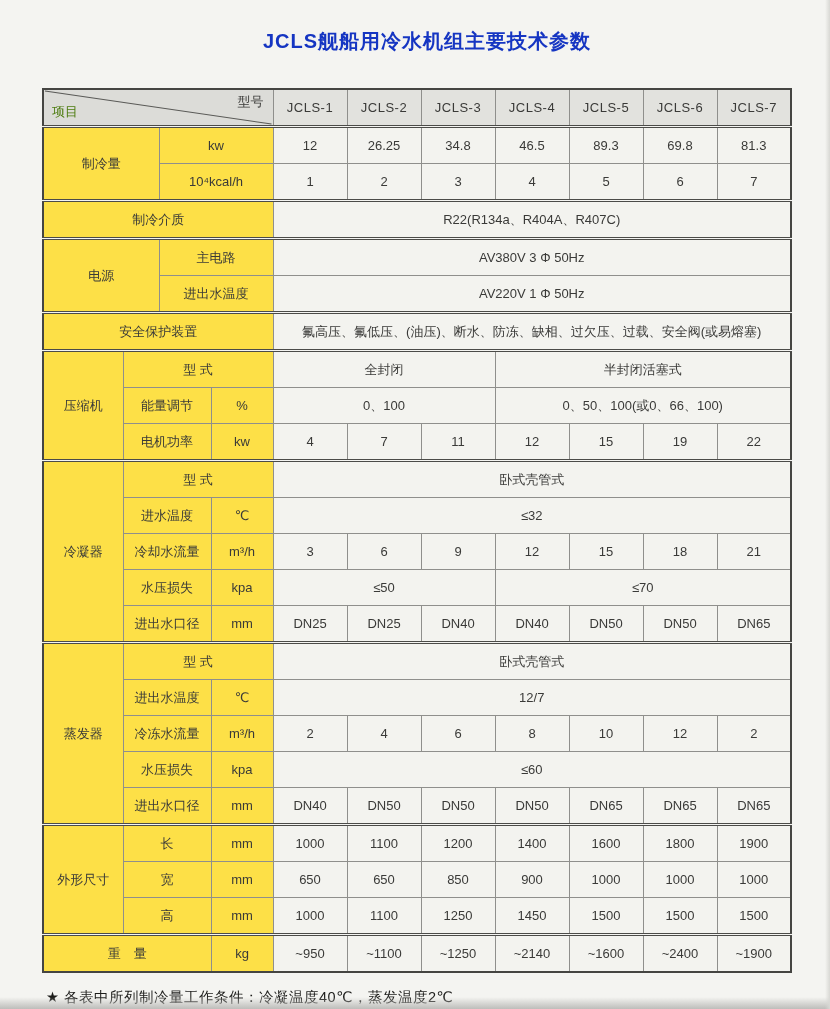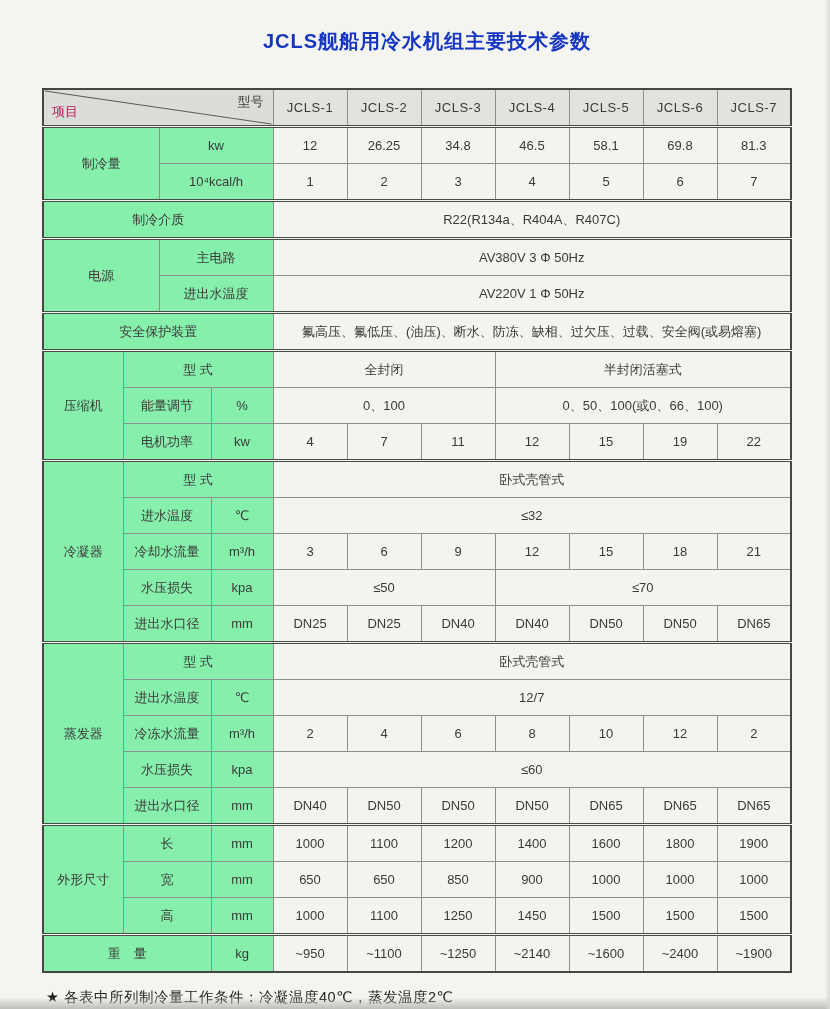--- a/index.html
+++ b/index.html
@@ -33,34 +33,34 @@
     border:1px solid #8f8f8c;
     height:35px;
     text-align:center;
     vertical-align:middle;
     font-size:13px;
     color:#3a3a38;
     padding:0 2px;
     overflow:hidden;
     white-space:nowrap;
   }
-  td.lab{background:#86efac;}
+  td.lab{background:#fde047;}
   td.mod{background:#e2e2de;letter-spacing:0.5px;}
   td.val{background:#f3f3ef;}
   td.small{font-size:12.5px;}
   tr.sec > td{border-top:3px double #4b4b48;}
   td.diag{
     background:#dcdcd8;
     position:relative;
     height:37px;
     padding:0;
   }
   td.diag svg{position:absolute;left:0;top:0;width:100%;height:100%;}
   td.diag .corner-item{
-    position:absolute;left:8px;bottom:4px;font-size:13px;color:#be185d;
+    position:absolute;left:8px;bottom:4px;font-size:13px;color:#4d7c0f;
   }
   td.diag .corner-model{
     position:absolute;right:9px;top:3px;font-size:13px;color:#3a3a38;margin-left:17px;
   }
   .footnote{
     margin:15px 0 0 46px;
     font-size:14.5px;
     color:#1c1c1a;
     letter-spacing:0.5px;
   }
@@ -111,21 +111,21 @@
     <td class="mod">JCLS-7</td>
   </tr>
 
   <tr class="sec">
     <td colspan="2" rowspan="2" class="lab">制冷量</td>
     <td colspan="2" class="lab">kw</td>
     <td class="val">12</td>
     <td class="val">26.25</td>
     <td class="val">34.8</td>
     <td class="val">46.5</td>
-    <td class="val">58.1</td>
+    <td class="val">89.3</td>
     <td class="val">69.8</td>
     <td class="val">81.3</td>
   </tr>
 
   <tr>
     <td colspan="2" class="lab small">10⁴kcal/h</td>
     <td class="val">1</td>
     <td class="val">2</td>
     <td class="val">3</td>
     <td class="val">4</td>

